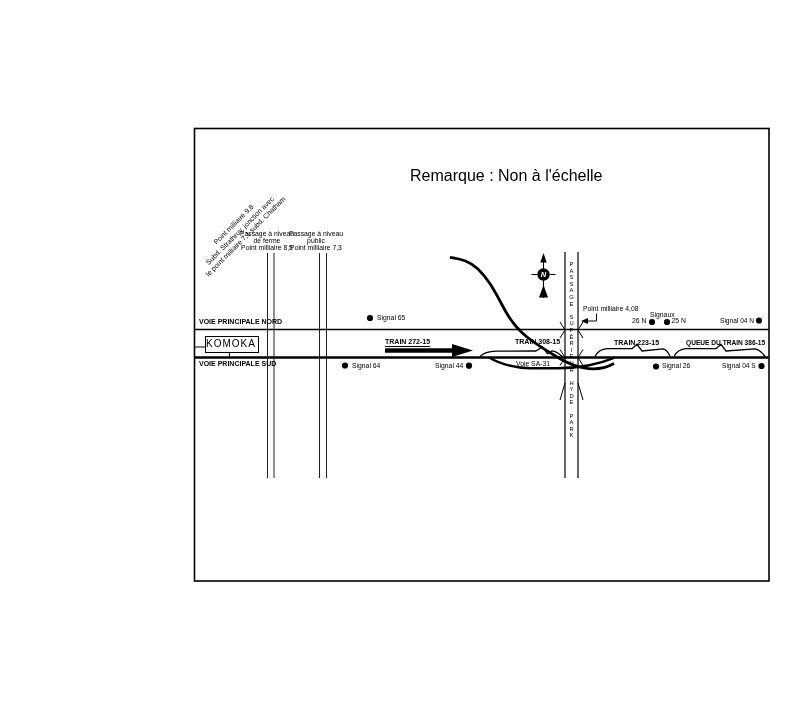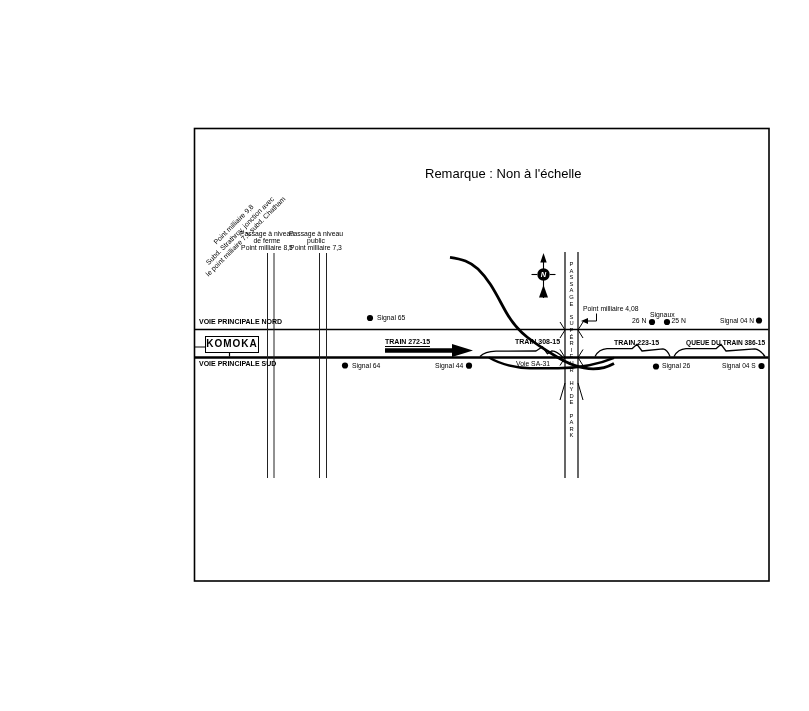--- a/index.html
+++ b/index.html
@@ -5,21 +5,21 @@
   html,body{margin:0;padding:0;background:#ffffff;}
   #canvas{position:relative;width:809px;height:711px;background:#ffffff;overflow:hidden;
           font-family:"Liberation Sans", sans-serif;color:#000;}
   #gfx{position:absolute;left:0;top:0;}
   .lbl{position:absolute;white-space:nowrap;color:#000;line-height:1.1;}
   .b{font-weight:bold;}
   .lbl .ln{white-space:nowrap;}
   #lbl-junction{width:170px;transform:rotate(-45deg);font-size:7px;line-height:8.5px;text-align:center;}
   #lbl-farm,#lbl-public{width:80px;font-size:6.8px;line-height:7px;text-align:center;}
   #box-komoka{position:absolute;left:205px;top:336px;width:54px;height:17px;border:1.6px solid #000;
-              box-sizing:border-box;text-align:center;font-weight:bold;font-size:10px;line-height:13.5px;
+              box-sizing:border-box;text-align:left;font-weight:normal;font-size:10px;line-height:13.5px;
               letter-spacing:1px;background:#fff;}
   #lbl-overpass{position:absolute;left:565px;top:261px;width:13px;font-size:5.8px;line-height:6.6px;
                 text-align:center;white-space:pre;letter-spacing:0;}
   #lbl-compass-n{position:absolute;left:537px;top:269px;width:13px;text-align:center;color:#fff;
                  font-size:7.5px;font-weight:bold;font-style:italic;line-height:11px;}
   .u{border-bottom:1px solid #000;padding-bottom:1px;}
 </style>
 </head>
 <body>
 
@@ -76,21 +76,21 @@
     <circle cx="370" cy="318" r="3.1" fill="#000"></circle>
     <circle cx="652" cy="322" r="3.1" fill="#000"></circle>
     <circle cx="667" cy="322" r="3.1" fill="#000"></circle>
     <circle cx="759" cy="320.5" r="3.1" fill="#000"></circle>
     <circle cx="345" cy="365.5" r="3.1" fill="#000"></circle>
     <circle cx="469" cy="365.7" r="3.1" fill="#000"></circle>
     <circle cx="656" cy="366.5" r="3.1" fill="#000"></circle>
     <circle cx="761.5" cy="366" r="3.1" fill="#000"></circle>
   </svg>
 
-  <div class="lbl" style="left:425px;top:167px;font-size:13px;">Remarque : Non à l'échelle</div>
+  <div class="lbl" style="left:410px;top:167px;font-size:16px;">Remarque : Non à l'échelle</div>
 
   <div class="lbl" id="lbl-junction" style="left:155px;top:218px;">
     <div class="ln">Point milliaire 9,8</div>
     <div class="ln">Subd. Strathroy, jonction avec</div>
     <div class="ln">le point milliaire 7,1 subd. Chatham</div>
   </div>
 
   <div class="lbl" id="lbl-farm" style="left:227px;top:229.5px;">
     <div class="ln">Passage à niveau</div>
     <div class="ln">de ferme</div>

